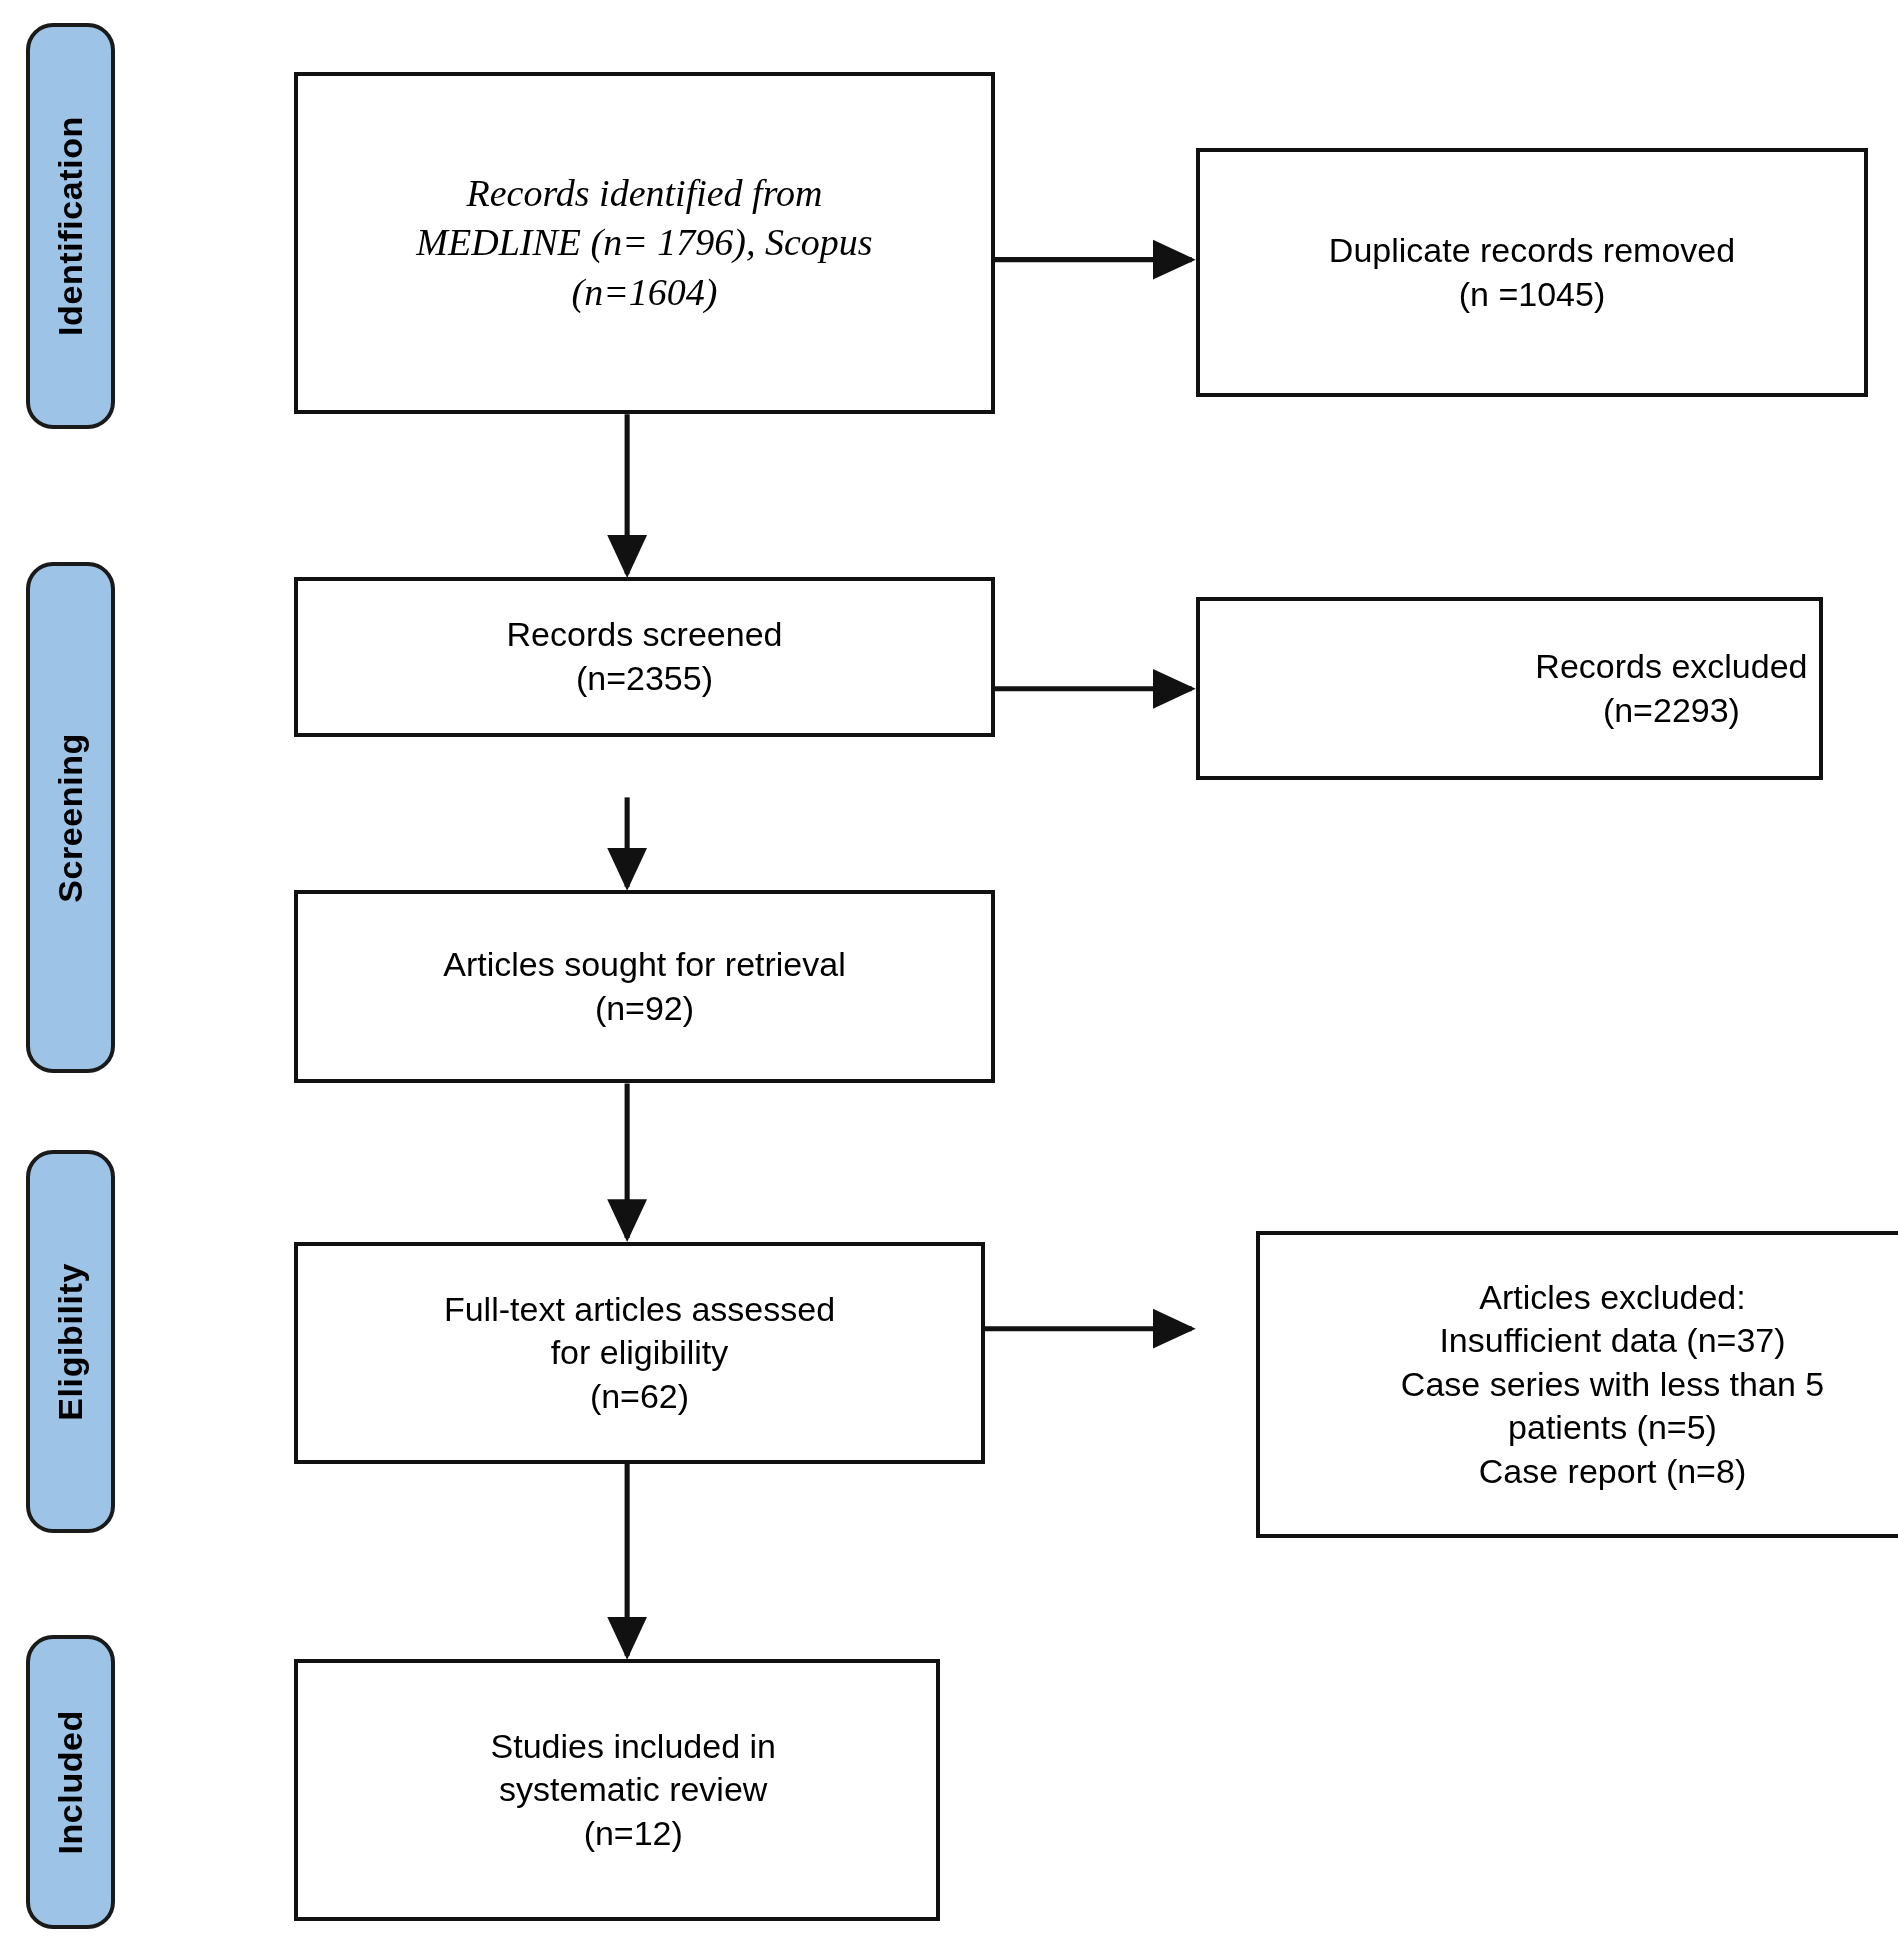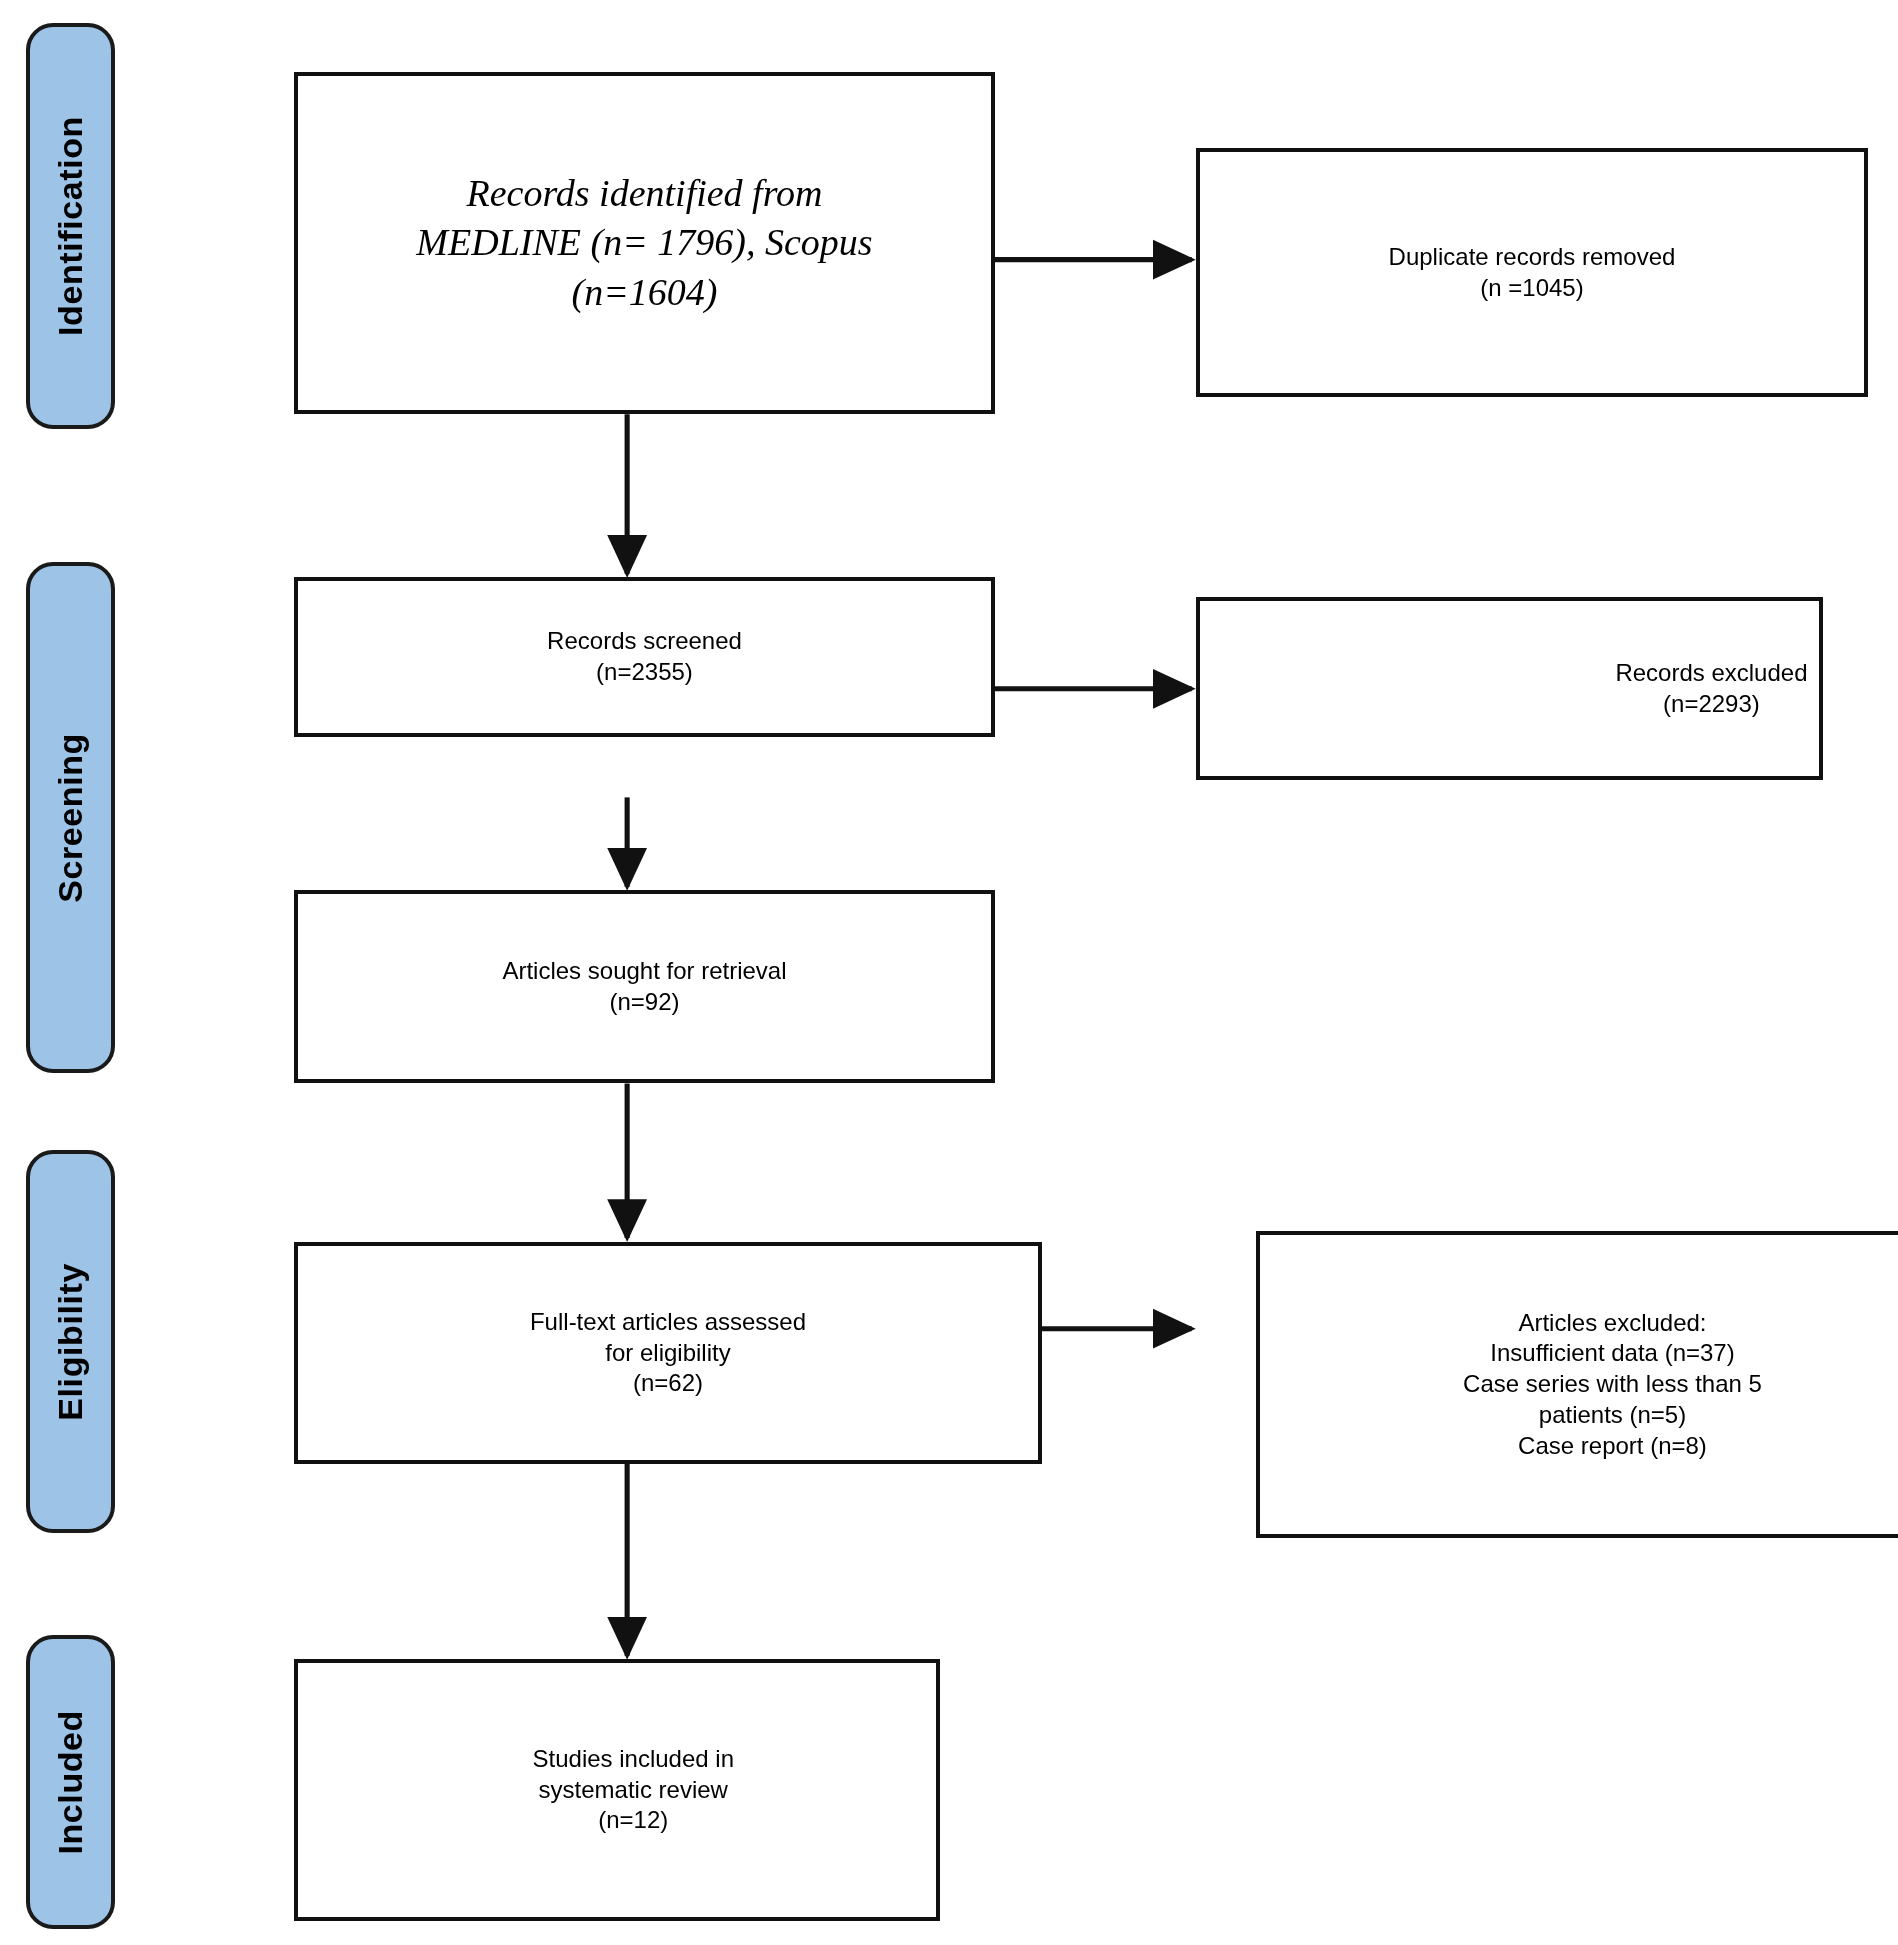--- a/index.html
+++ b/index.html
@@ -56,21 +56,21 @@
     border: 4.5px solid #111111;
     box-sizing: border-box;
     display: flex;
     align-items: center;
     justify-content: center;
     text-align: center;
     padding: 6.4px 11.5px;
   }
   .flow-box .box-text {
     font-family: "Liberation Sans", sans-serif;
-    font-size: 24px;
+    font-size: 34px;
     line-height: 1.28;
     color: #000000;
     white-space: pre-line;
   }
   .flow-box.serif .box-text {
     font-family: "Liberation Serif", serif;
     font-size: 38px;
     line-height: 1.3;
   }
 </style>
@@ -136,21 +136,21 @@
   <div class="flow-box" style="left:1196px; top:597px; width:627px; height:183px;justify-content:flex-end;">
     <span class="box-text">Records excluded
 (n=2293)</span>
   </div>
 
   <div class="flow-box" style="left:294px; top:890px; width:701px; height:193px;">
     <span class="box-text">Articles sought for retrieval
 (n=92)</span>
   </div>
 
-  <div class="flow-box" style="left:294px; top:1242px; width:748px; height:222px;">
+  <div class="flow-box" style="left:294px; top:1242px; width:691px; height:222px;">
     <span class="box-text">Full-text articles assessed
 for eligibility
 (n=62)</span>
   </div>
 
   <div class="flow-box" style="left:1256px; top:1231px; width:713px; height:307px;">
     <span class="box-text">Articles excluded:
 Insufficient data (n=37)
 Case series with less than 5
 patients (n=5)

